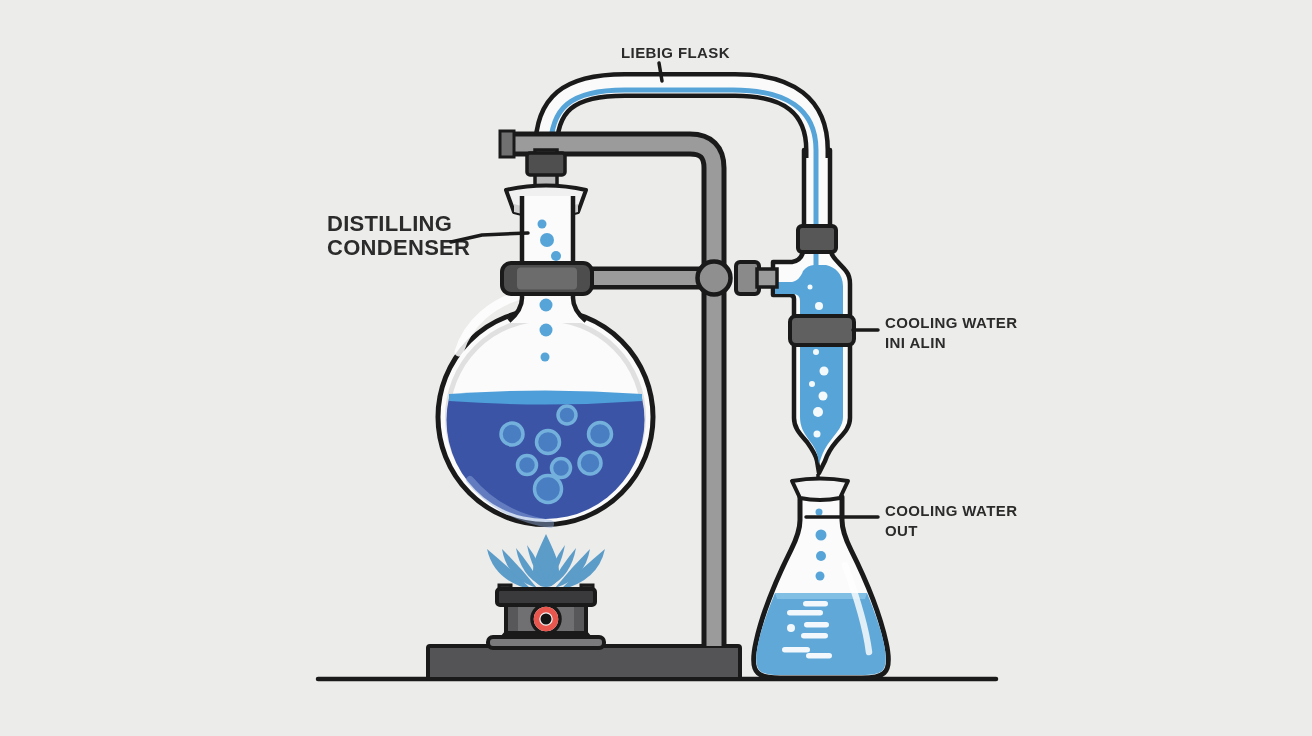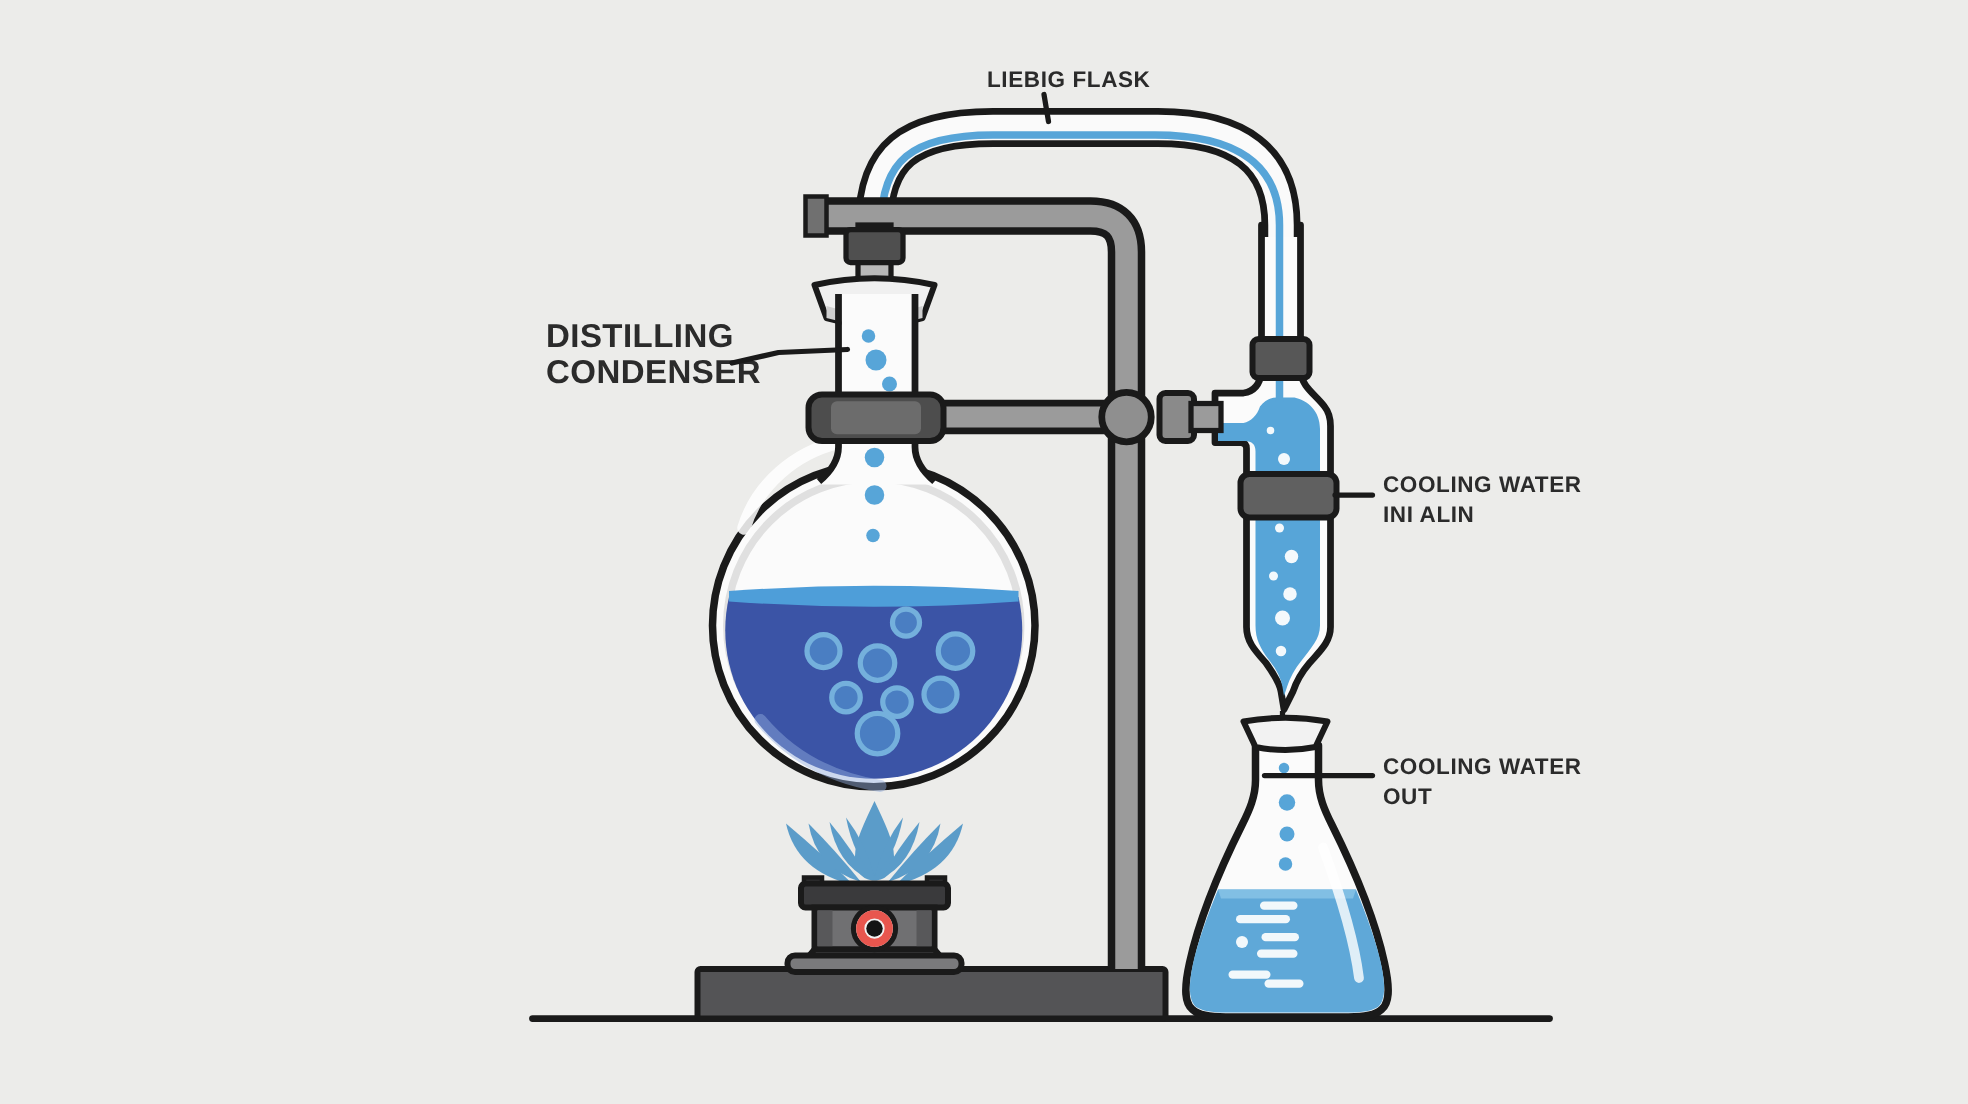--- a/index.html
+++ b/index.html
@@ -1,21 +1,21 @@
 <!DOCTYPE html>
 <html><head>
 <meta charset="utf-8">
 <style>
   html,body{margin:0;padding:0;}
   body{
     width:1312px;height:736px;overflow:hidden;
     background:#ECECEA;
     font-family:"Liberation Sans", sans-serif;
   }
-  .canvas{position:relative;width:1063px;height:736px;margin-left:37px;}
+  .canvas{position:relative;width:1063px;height:736px;}
   svg{display:block;}
   text.lbl{
     fill:#2B2B2B;
     font-family:"Liberation Sans", sans-serif;
     font-weight:600;
   }
   text.lbl-small{font-size:15px;letter-spacing:.4px;}
   text.lbl-big{font-size:22px;letter-spacing:.3px;}
 </style>
 </head>

